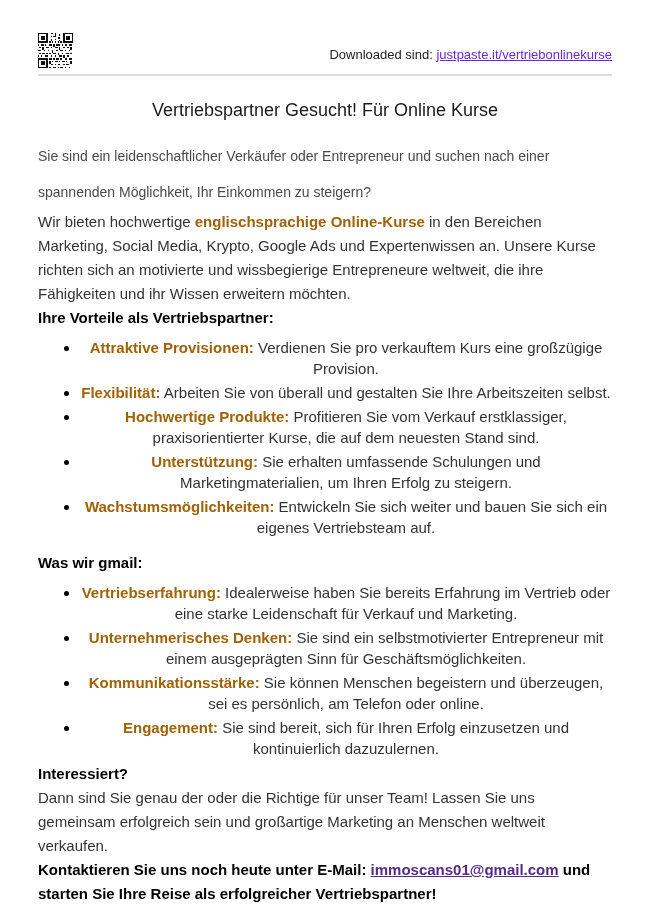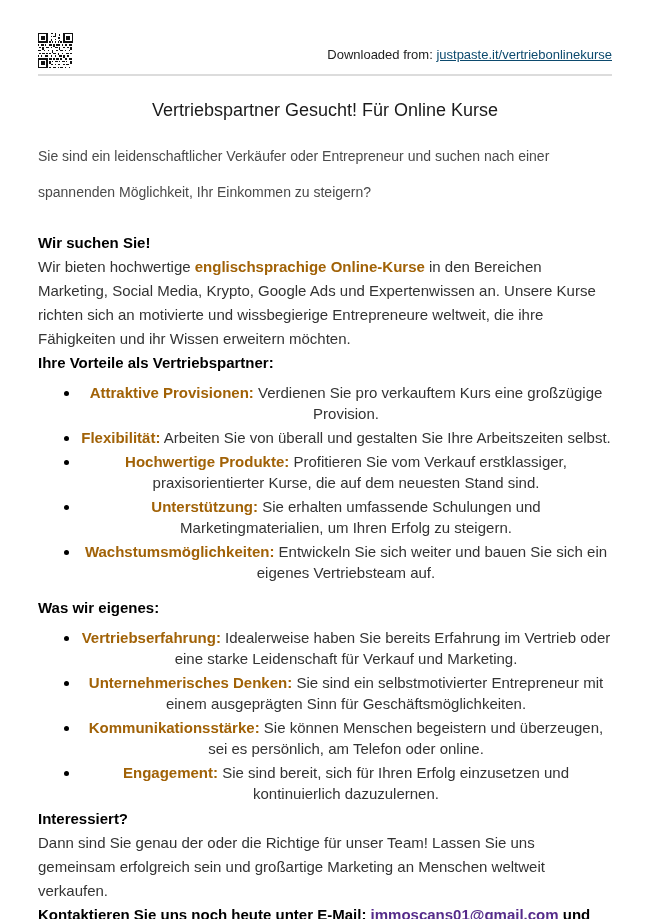--- a/index.html
+++ b/index.html
@@ -13,21 +13,21 @@
   }
   .page { padding: 0 38px; }
 
   
   .header-bar {
     display: flex; align-items: flex-start; justify-content: space-between;
     padding-top: 32px;
   }
   .qr { width: 35px; height: 37px; display: block; }
   .dl-line { font-size: 13px; color: #222222; margin-top: 15px; white-space: nowrap; }
-  .dl-line a { color: #0c4a6e; text-decoration: underline; cursor: pointer; }
+  .dl-line a { color: #6d28d9; text-decoration: underline; cursor: pointer; }
   .header-rule { border: none; border-top: 2px solid #dcdcdc; margin: 5px 0 0 0; }
 
   
   h1.title {
     font-size: 18px; font-weight: 400; color: #1a1a1a;
     text-align: center; margin: 17px 0 4px 0; line-height: 34px;
   }
   p.intro {
     font-size: 14px; line-height: 36px; color: #4a4a4a;
     margin: 11px 0 0 0;
@@ -76,41 +76,40 @@
         <path d="M0 12h2v1H0zM4 12h1v1H4zM7 12h1v1H7zM10 12h1v2h-1zM13 12h1v1h-1zM16 12h2v1h-2zM19 12h1v1h-1zM22 12h1v1h-1z"></path>
         <path d="M1 14h1v1H1zM3 14h2v1H3zM6 14h1v1H6zM8 14h1v1H8zM11 14h2v1h-2zM14 14h1v2h-1zM17 14h1v1h-1zM20 14h2v1h-2zM23 14h1v1h-1z"></path>
         <path d="M0 16h1v1H0zM2 16h1v1H2zM5 16h2v1H5zM9 16h1v1H9zM12 16h1v1h-1zM15 16h2v1h-2zM18 16h1v2h-1zM21 16h1v1h-1z"></path>
         <path d="M8 18h2v1H8zM11 18h1v1h-1zM13 18h2v1h-2zM16 18h1v1h-1zM19 18h2v1h-2zM22 18h2v1h-2z"></path>
         <path d="M8 20h1v2H8zM10 20h1v1h-1zM12 20h2v1h-2zM15 20h1v1h-1zM17 20h2v1h-2zM20 20h1v1h-1zM23 20h1v2h-1z"></path>
         <path d="M9 22h2v1H9zM12 22h1v1h-1zM14 22h2v1h-2zM18 22h1v1h-1zM20 22h2v1h-2z"></path>
         <path d="M8 24h1v1H8zM11 24h2v1h-2zM14 24h1v1h-1zM16 24h2v1h-2zM19 24h1v1h-1zM22 24h1v1h-1z"></path>
       </g>
     </svg>
     <div class="dl-line">
-      <span>Downloaded from: </span><a href="#">justpaste.it/vertriebonlinekurse</a>
+      <span>Downloaded sind: </span><a href="#">justpaste.it/vertriebonlinekurse</a>
     </div>
   </div>
   <hr class="header-rule">
 
   <h1 class="title">Vertriebspartner Gesucht! Für Online Kurse</h1>
   <p class="intro">Sie sind ein leidenschaftlicher Verkäufer oder Entrepreneur und suchen nach einer spannenden Möglichkeit, Ihr Einkommen zu steigern?</p>
 
-  <p class="sec-heading mt-block">Wir suchen Sie!</p>
   <p class="body"><span>Wir bieten hochwertige </span><b>englischsprachige Online-Kurse</b><span> in den Bereichen Marketing, Social Media, Krypto, Google Ads und Expertenwissen an. Unsere Kurse richten sich an motivierte und wissbegierige Entrepreneure weltweit, die ihre Fähigkeiten und ihr Wissen erweitern möchten.</span></p>
   <p class="sec-heading">Ihre Vorteile als Vertriebspartner:</p>
 
   <ul class="doc-list">
     <li><span class="bullet-label">Attraktive Provisionen:</span><span> Verdienen Sie pro verkauftem Kurs eine großzügige Provision.</span></li>
     <li><span class="bullet-label">Flexibilität:</span><span> Arbeiten Sie von überall und gestalten Sie Ihre Arbeitszeiten selbst.</span></li>
     <li><span class="bullet-label">Hochwertige Produkte:</span><span> Profitieren Sie vom Verkauf erstklassiger, praxisorientierter Kurse, die auf dem neuesten Stand sind.</span></li>
     <li><span class="bullet-label">Unterstützung:</span><span> Sie erhalten umfassende Schulungen und Marketingmaterialien, um Ihren Erfolg zu steigern.</span></li>
     <li><span class="bullet-label">Wachstumsmöglichkeiten:</span><span> Entwickeln Sie sich weiter und bauen Sie sich ein eigenes Vertriebsteam auf.</span></li>
   </ul>
 
-  <p class="sec-heading mt-mid">Was wir eigenes:</p>
+  <p class="sec-heading mt-mid">Was wir gmail:</p>
   <ul class="doc-list">
     <li><span class="bullet-label">Vertriebserfahrung:</span><span> Idealerweise haben Sie bereits Erfahrung im Vertrieb oder eine starke Leidenschaft für Verkauf und Marketing.</span></li>
     <li><span class="bullet-label">Unternehmerisches Denken:</span><span> Sie sind ein selbstmotivierter Entrepreneur mit einem ausgeprägten Sinn für Geschäftsmöglichkeiten.</span></li>
     <li><span class="bullet-label">Kommunikationsstärke:</span><span> Sie können Menschen begeistern und überzeugen, sei es persönlich, am Telefon oder online.</span></li>
     <li><span class="bullet-label">Engagement:</span><span> Sie sind bereit, sich für Ihren Erfolg einzusetzen und kontinuierlich dazuzulernen.</span></li>
   </ul>
 
   <p class="sec-heading mt-small">Interessiert?</p>
   <p class="body">Dann sind Sie genau der oder die Richtige für unser Team! Lassen Sie uns gemeinsam erfolgreich sein und großartige Marketing an Menschen weltweit verkaufen.</p>
   <p class="contact"><span>Kontaktieren Sie uns noch heute unter E-Mail: </span><a href="#">immoscans01@gmail.com</a><span> und starten Sie Ihre Reise als erfolgreicher Vertriebspartner!</span></p>

